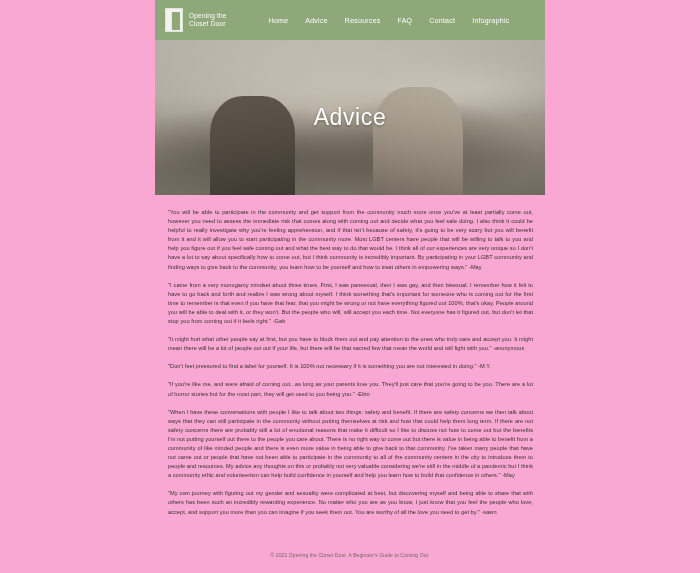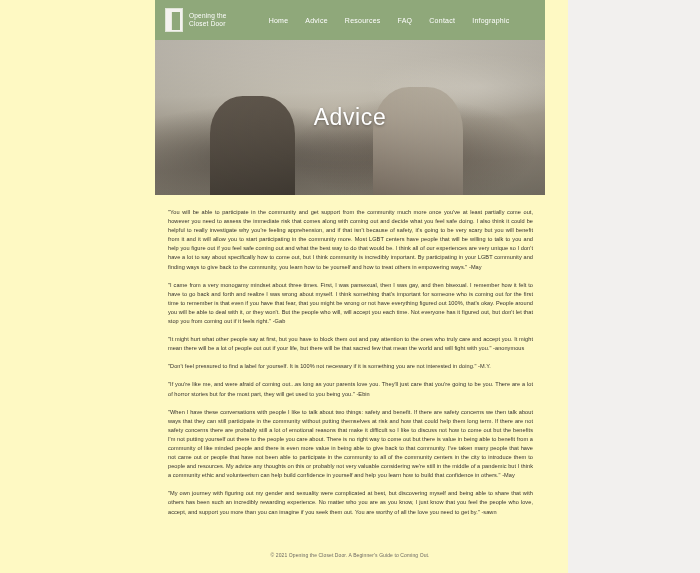--- a/index.html
+++ b/index.html
@@ -8,23 +8,23 @@
     padding: 0;
     background: #f2f0ee;
     font-family: "Liberation Sans", sans-serif;
   }
   body {
     width: 700px;
     height: 573px;
     overflow: hidden;
   }
   .page {
-    width: 568px;
+    width: 700px;
     min-height: 573px;
-    background: #fef9c3;
+    background: #f9a8d4;
     position: relative;
     padding-left: 14px;
   }
   
   .navbar {
     position: absolute;
     left: 155px;
     top: 0;
     width: 390px;
     height: 40px;

